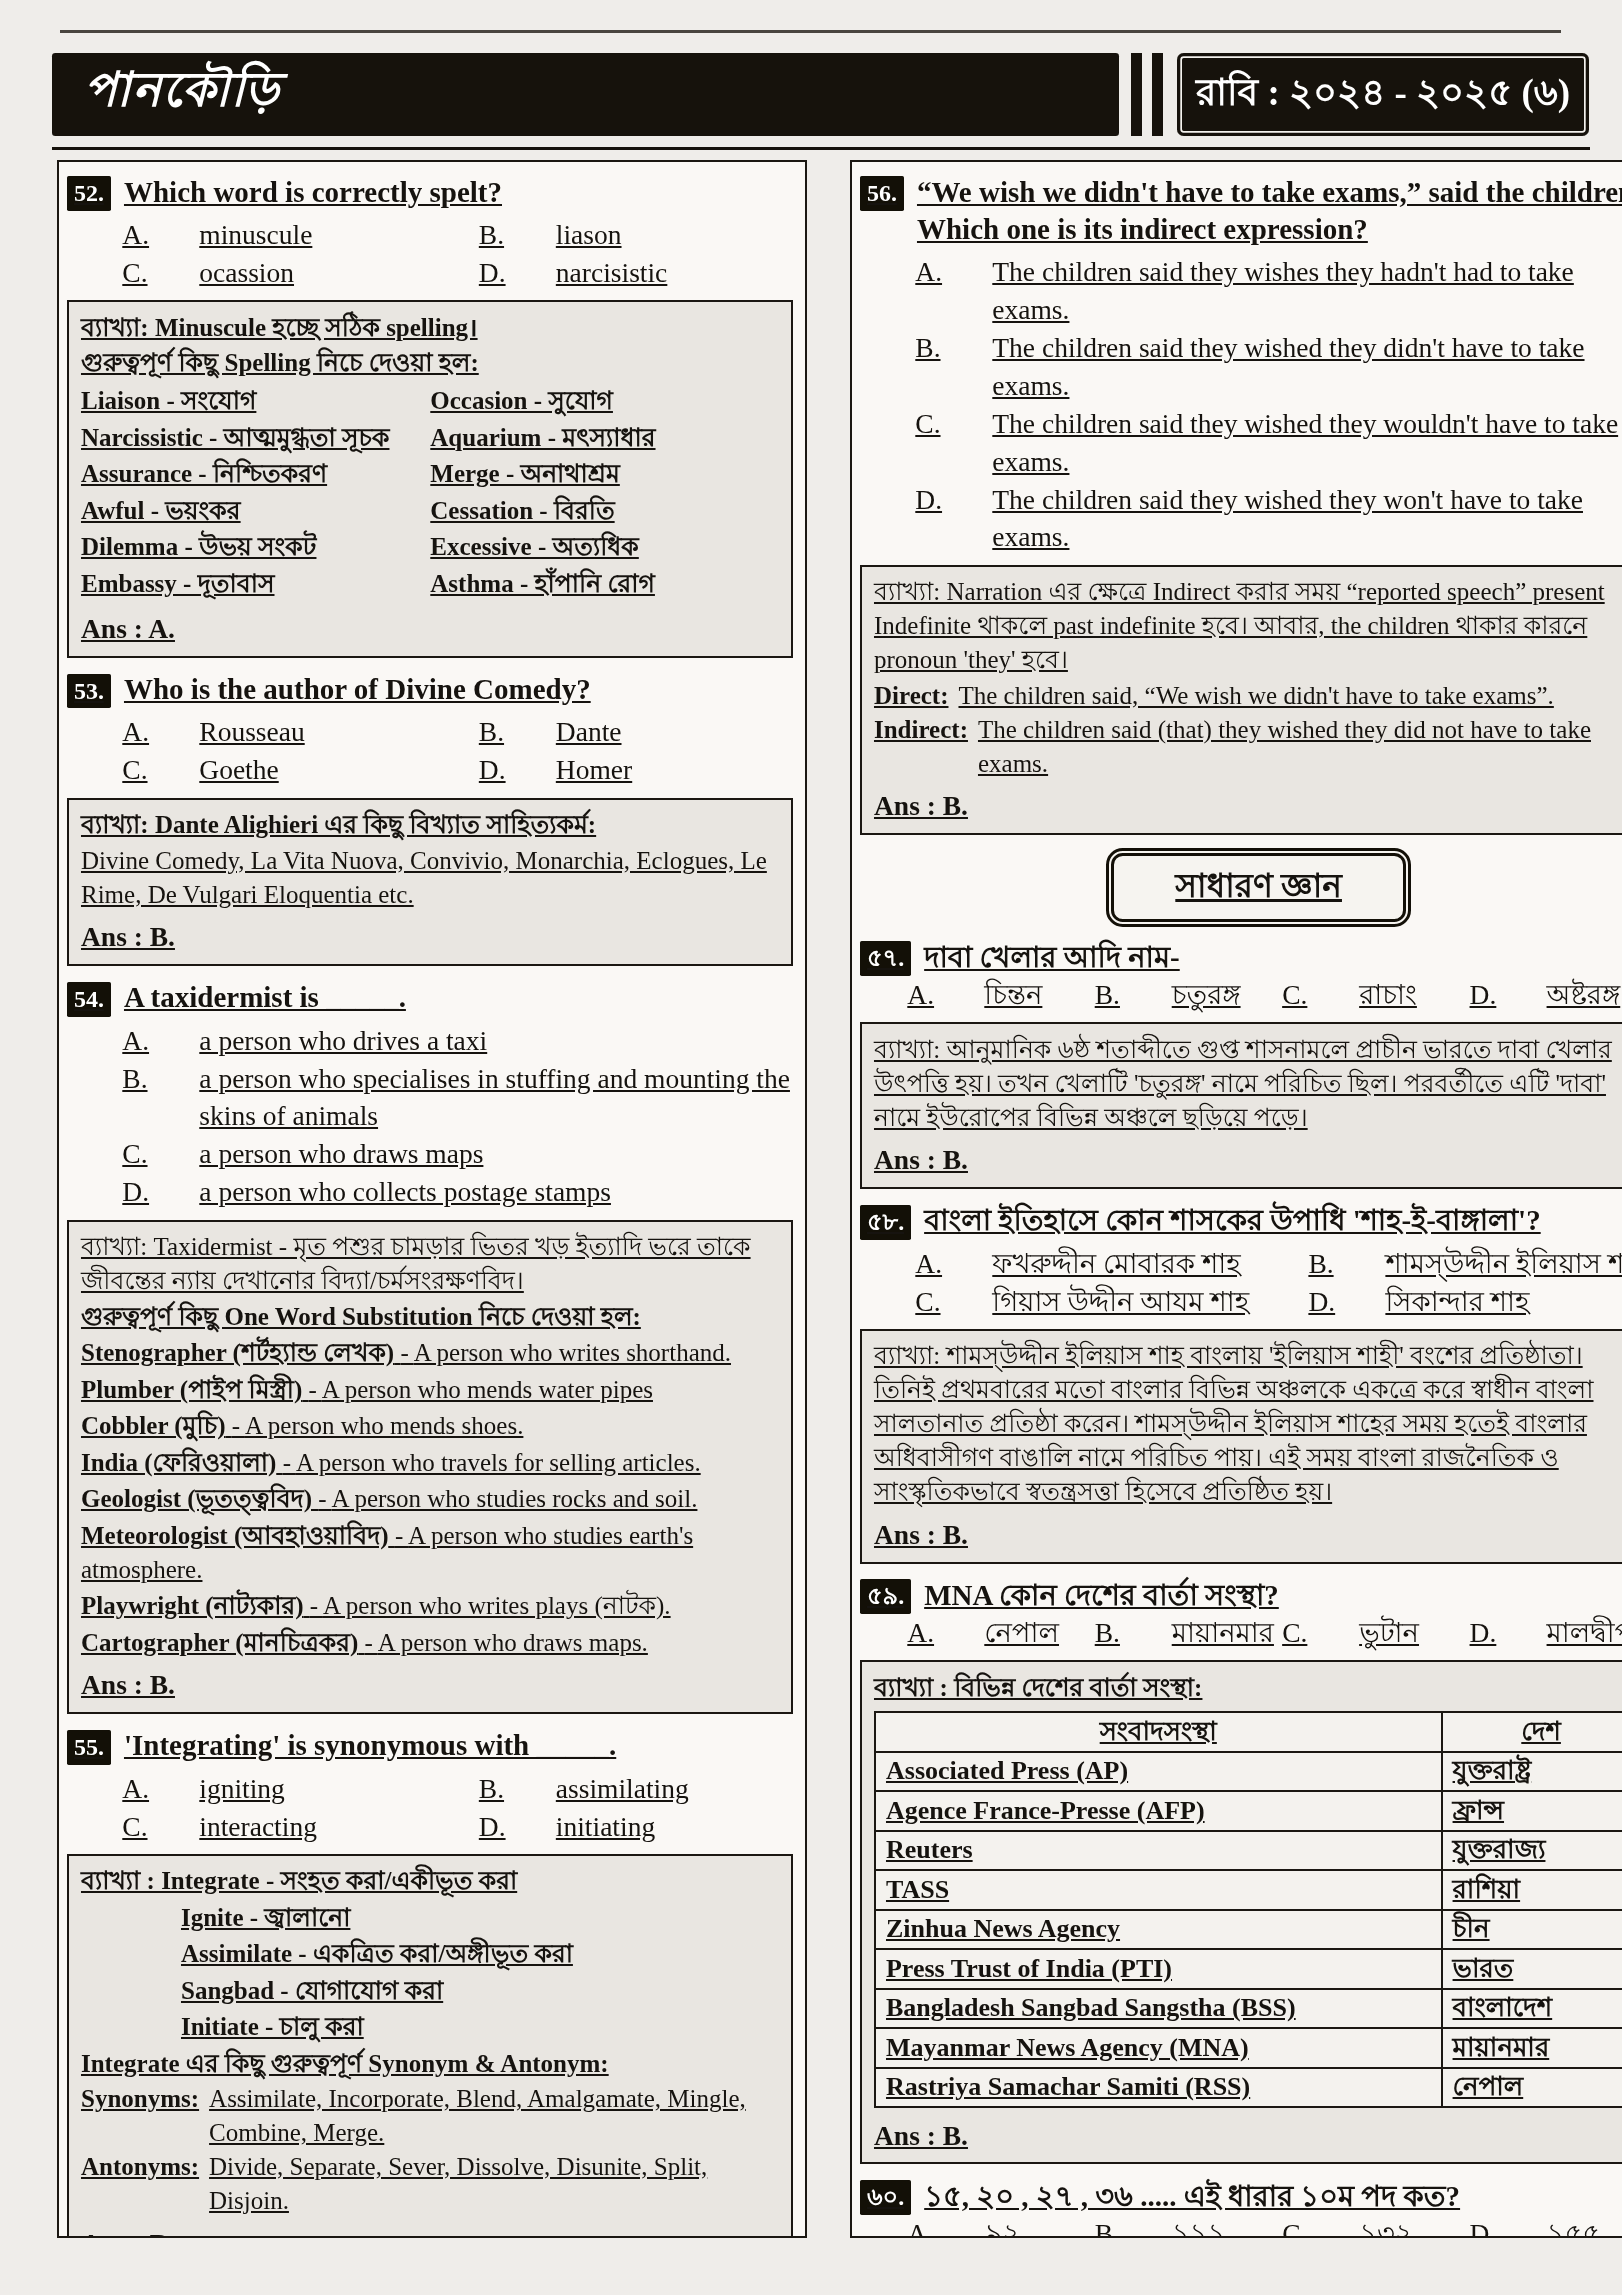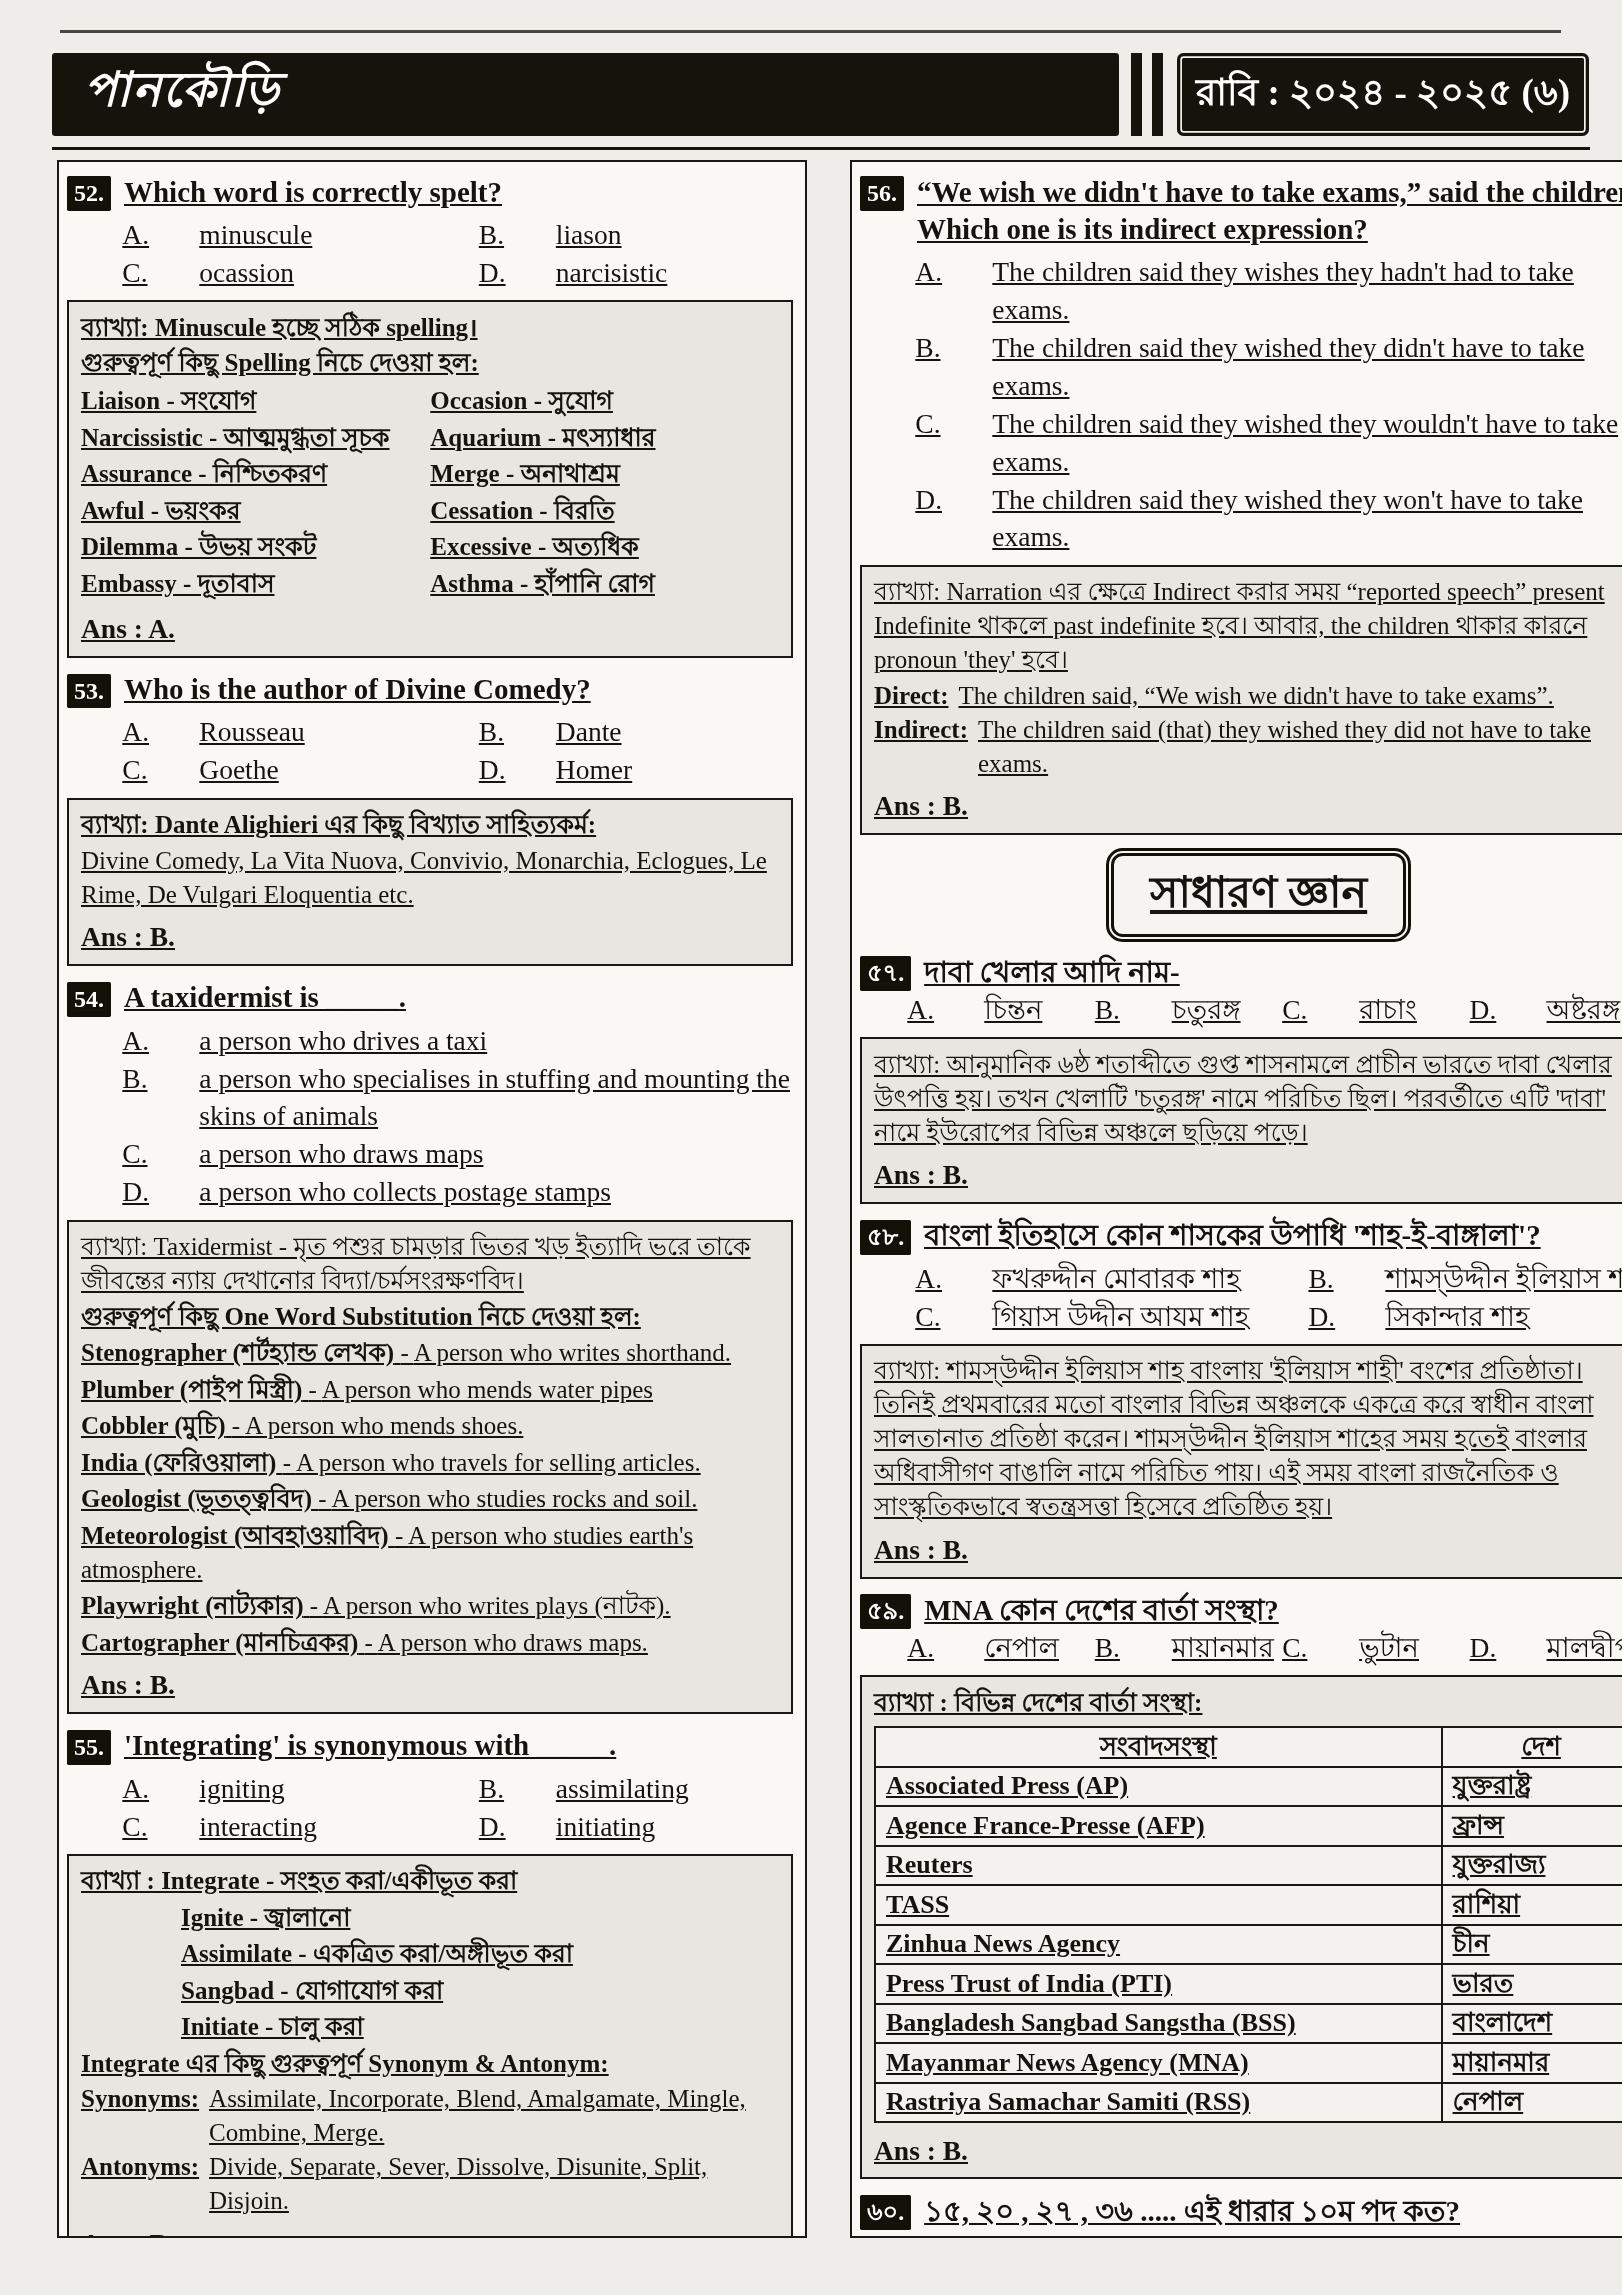--- a/index.html
+++ b/index.html
@@ -39,21 +39,21 @@
   .expl-line{margin:1.7px 0;}
   .pairs{display:grid;grid-template-columns:50% 50%;}
   .pair{font-weight:bold;margin:2.5px 0;}
   .entry{margin:2.5px 0;}
   .entry .term{font-weight:bold;}
   .word-line{margin:2.5px 0 2.5px 100px;font-weight:bold;}
   .hang{display:flex;}
   .hang .lab{flex:0 0 auto;font-weight:bold;margin-right:10px;}
   .ans{font-weight:bold;font-size:27.5px;margin-top:6.7px;}
   
-  .section-box{width:275px;margin:13.3px auto 11.7px;border:8.3px double #131008;border-radius:16.7px;text-align:center;font-size:43px;font-weight:bold;padding:3.3px 6.7px;background:#f6f4f0;}
+  .section-box{width:275px;margin:13.3px auto 11.7px;border:8.3px double #131008;border-radius:16.7px;text-align:center;font-size:33px;font-weight:bold;padding:3.3px 6.7px;background:#f6f4f0;}
   
   .news-table{width:100%;border-collapse:collapse;margin:6.7px 0 8.3px;background:#f4f2ee;}
   .news-table th,.news-table td{border:2.5px solid #1b1712;padding:2.5px 10px;font-size:26px;font-weight:bold;text-align:left;line-height:1.25;}
   .news-table th{text-align:center;margin-left:44px;}
   .news-table .c-country{width:26%;}
 </style>
 </head>
 <body>
 
 <div class="top-rule"></div>

